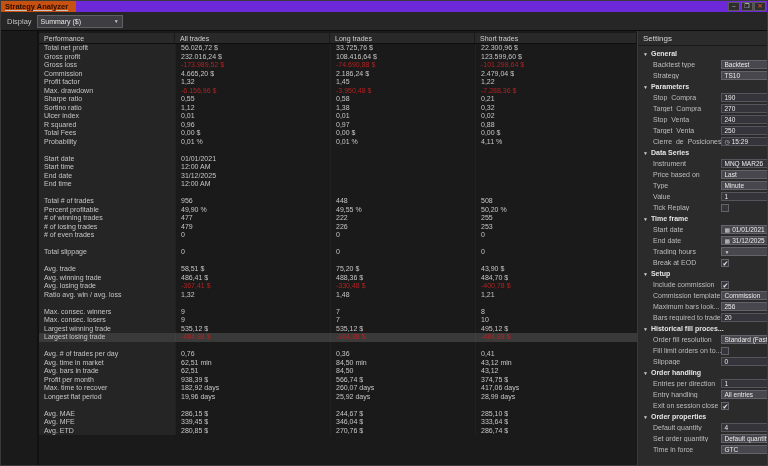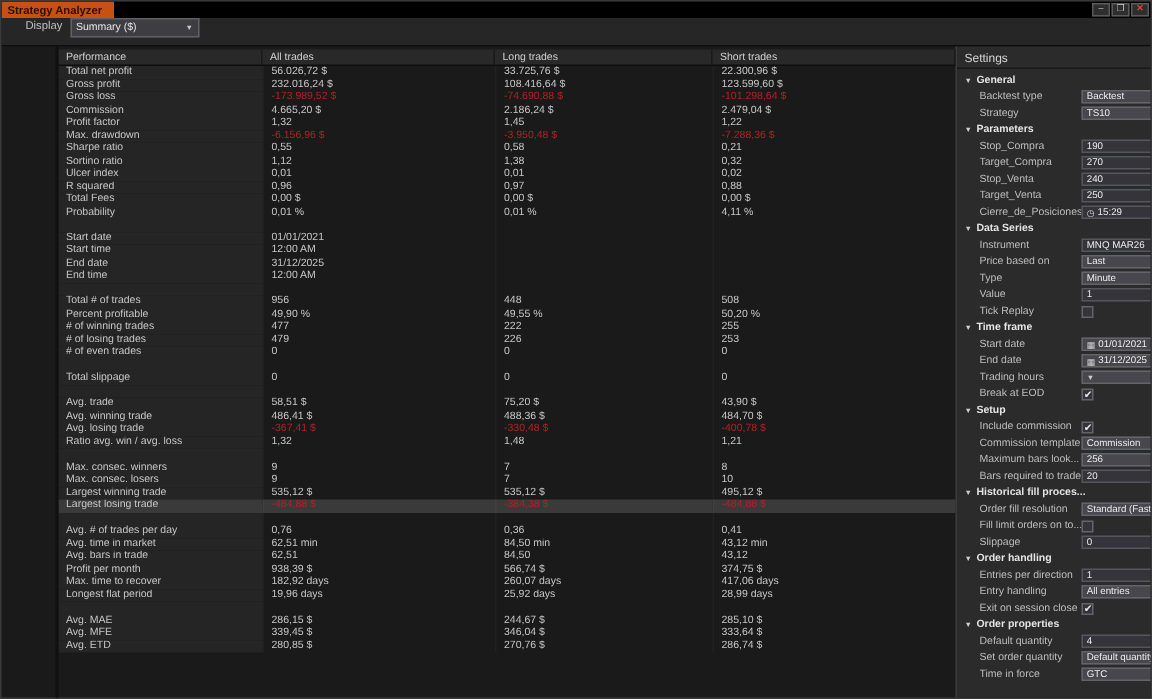--- a/index.html
+++ b/index.html
@@ -3,30 +3,30 @@
 <meta charset="utf-8">
 <style>
   * { box-sizing: border-box; margin: 0; padding: 0; }
   html,body { width:768px; height:466px; overflow:hidden; }
   body {
     font-family: "Liberation Sans", sans-serif;
     background:#1a1a1a; color:#c6c6c6; position:relative;
     border:1px solid #3a3a3a;
   }
   
-  .titlebar { height:11px; background:#000000; display:flex; align-items:center; position:relative; }
+  .titlebar { height:11px; background:#6d28d9; display:flex; align-items:center; position:relative;text-decoration:underline; }
   .title-tab { background:#c75111; color:#2d0e00; font-size:7.5px; font-weight:bold;
     padding:1px 8px 0 4px; line-height:10px; }
   .win-controls { position:absolute; right:1px; top:1px; display:flex; gap:1px; }
   .win-btn { width:12px; height:9px; background:#2e2e2e; border:1px solid #5a5a5a;
     font-size:6px; line-height:7px; text-align:center; color:#cfcfcf; cursor:default; }
   .win-btn.close span { color:#d44a3a; font-weight:bold; }
   
   .toolbar { height:19px; background:#262626; border-bottom:1px solid #0c0c0c;
-    display:flex; padding-left:16px; }
+    display:flex; align-items:center; padding-left:6px; }
   .toolbar-label { font-size:7.5px; color:#c0c0c0; margin-right:5px; }
   .dropdown-sm { width:86px; height:13px; background:#3e3e42; border:1px solid #5f5f64;
     font-size:7px; color:#e6e6e6; display:flex; align-items:center; padding:0 3px; }
   .dropdown-sm .arrow { margin-left:auto; font-size:5px; color:#c9c9c9; }
   
   .main { display:flex; height:435px;margin-left:20px; }
   .grid-wrap { width:617px; position:relative; padding-left:18px; padding-top:2px; }
   .gutter { position:absolute; left:16px; top:0; bottom:0; width:2px; background:#111; }
   
   .ghead { display:flex; height:11px; background:#292929; border-bottom:1px solid #0e0e0e;

